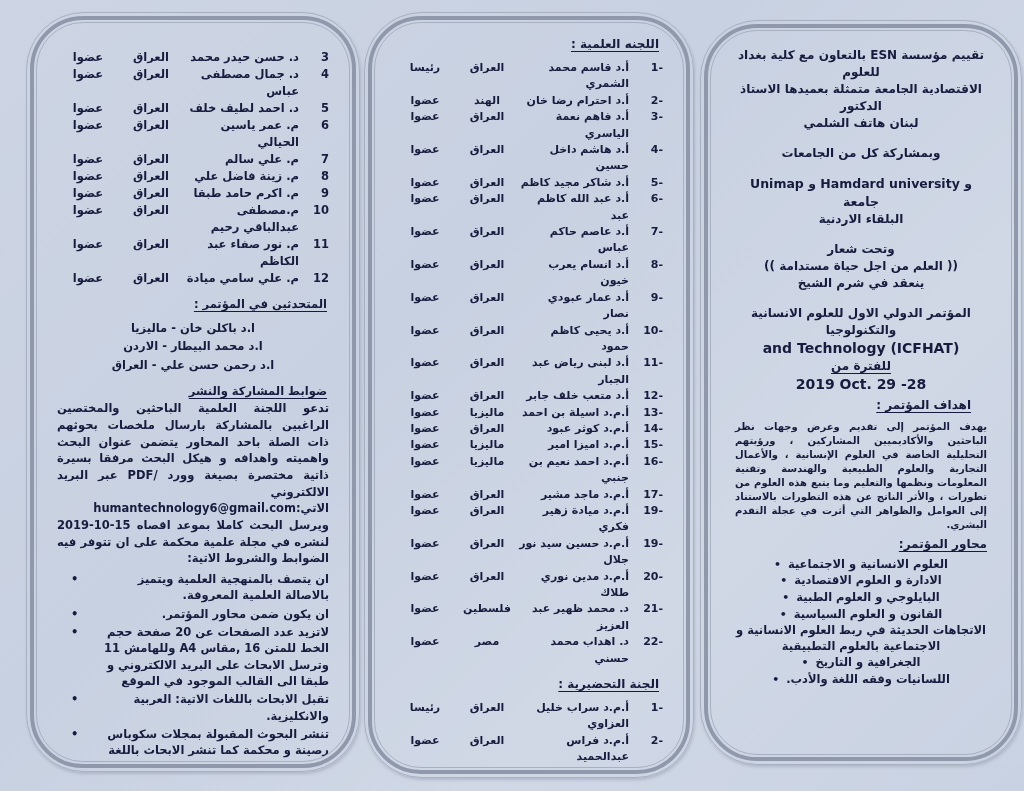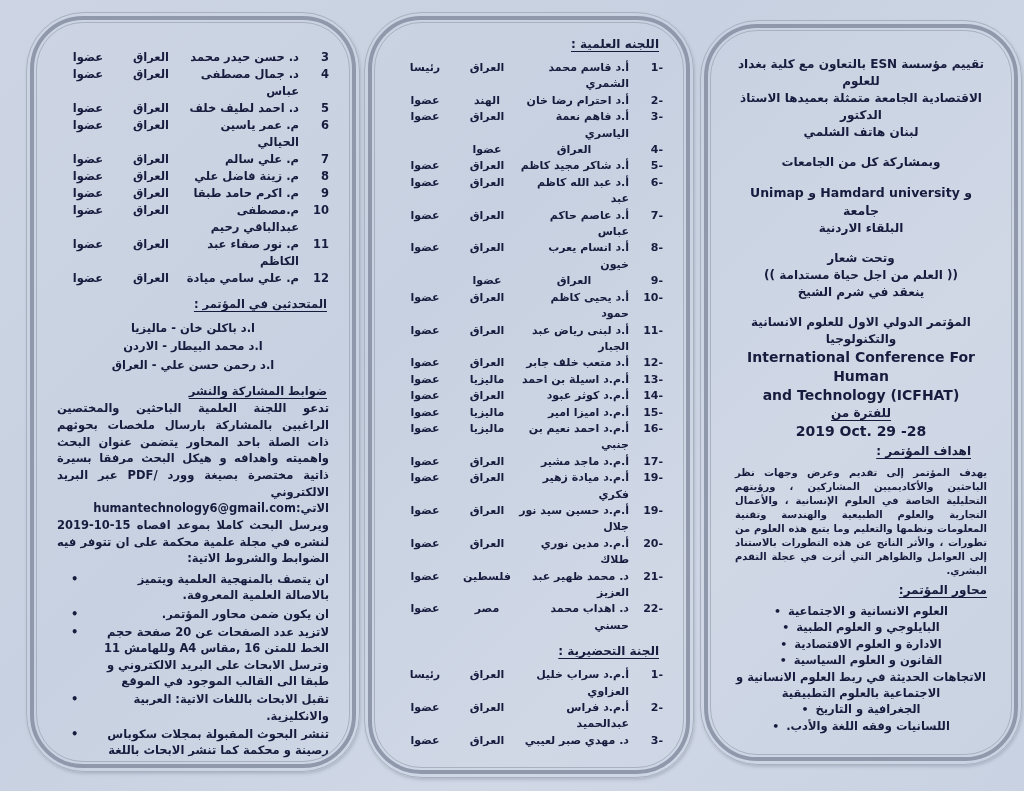--- a/index.html
+++ b/index.html
@@ -24,21 +24,21 @@
   .pane-left  .content{padding:26px 20px 8px;}
 
   .c{text-align:center;}
   .r{text-align:right;}
   .j{text-align:justify;}
   .ltr{direction:ltr;}
   .u{text-decoration:underline;text-underline-offset:3px;}
 
   
   .pane-right{font-size:12px;line-height:1.42;}
-  .intro{margin-bottom:13px;margin-top:9px;}
+  .intro{margin-bottom:13px;}
   .part-line{margin-bottom:13px;}
   .uni{margin-bottom:13px;}
   .uni-en{font-size:12.5px;}
   .slogan-block{margin-bottom:13px;}
   .title-ar{margin-top:10px;}
   .title-en{font-size:14px;line-height:1.35;}
   .date-line{font-size:14px;margin-bottom:2px;}
   .goals-head{margin:2px 16px 6px;}
   .goals-text{font-size:10px;line-height:1.4;margin-bottom:4px;}
   .tracks-head{margin-bottom:3px;}
@@ -222,20 +222,21 @@
 
               <div class="row">
                 <span class="num">3-</span>
                 <span class="nm">أ.د فاهم نعمة الياسري</span>
                 <span class="ct">العراق</span>
                 <span class="rl">عضوا</span>
               </div>
 
               <div class="row">
                 <span class="num">4-</span>
+                <span class="nm">أ.د هاشم داخل حسين</span>
                 <span class="ct">العراق</span>
                 <span class="rl">عضوا</span>
               </div>
 
               <div class="row">
                 <span class="num">5-</span>
                 <span class="nm">أ.د شاكر مجيد كاظم</span>
                 <span class="ct">العراق</span>
                 <span class="rl">عضوا</span>
               </div>
@@ -256,20 +257,21 @@
 
               <div class="row">
                 <span class="num">8-</span>
                 <span class="nm">أ.د انسام يعرب خيون</span>
                 <span class="ct">العراق</span>
                 <span class="rl">عضوا</span>
               </div>
 
               <div class="row">
                 <span class="num">9-</span>
+                <span class="nm">أ.د عمار عبودي نصار</span>
                 <span class="ct">العراق</span>
                 <span class="rl">عضوا</span>
               </div>
 
               <div class="row">
                 <span class="num">10-</span>
                 <span class="nm">أ.د يحيى كاظم حمود</span>
                 <span class="ct">العراق</span>
                 <span class="rl">عضوا</span>
               </div>
@@ -410,47 +412,46 @@
             <div>البلقاء الاردنية</div>
           </div>
 
           <div class="slogan-block c">
             <div>وتحت شعار</div>
             <div>((  العلم من اجل حياة مستدامة ))</div>
             <div>ينعقد في شرم الشيخ</div>
           </div>
 
           <div class="title-ar c">المؤتمر الدولي الاول للعلوم الانسانية والتكنولوجيا</div>
-          <div class="title-en c ltr">International Conference For Human</div>
           <div class="title-en c ltr">and Technology (ICFHAT)</div>
 
           <div class="c u">للفترة من</div>
           <div class="date-line c ltr">2019 Oct.   29 -28</div>
 
           <div class="goals-head r u">اهداف المؤتمر :</div>
           <div class="goals-text j">يهدف المؤتمر إلى تقديم وعرض وجهات نظر الباحثين والأكاديميين المشاركين ، ورؤيتهم التحليلية الخاصة في العلوم الإنسانية ، والأعمال التجارية والعلوم الطبيعية والهندسة وتقنية المعلومات ونظمها والتعليم  وما يتبع هذه العلوم من تطورات ، والأثر الناتج عن هذه التطورات بالاستناد إلى العوامل والظواهر التي أثرت في عجلة التقدم البشري.</div>
 
           <div class="tracks-head r u">محاور المؤتمر:</div>
           <div>
 
               <div class="bullet-c">
                 <span class="wrap">
                   <span class="bt">العلوم الانسانية و الاجتماعية</span>
                 </span>
               </div>
 
               <div class="bullet-c">
                 <span class="wrap">
+                  <span class="bt">الادارة و العلوم الاقتصادية</span>
+                </span>
+              </div>
+
+              <div class="bullet-c">
+                <span class="wrap">
                   <span class="bt">البايلوجي و العلوم الطبية</span>
-                </span>
-              </div>
-
-              <div class="bullet-c">
-                <span class="wrap">
-                  <span class="bt">الادارة و العلوم الاقتصادية</span>
                 </span>
               </div>
 
               <div class="bullet-c">
                 <span class="wrap">
                   <span class="bt">القانون و العلوم السياسية</span>
                 </span>
               </div>
             </div>
 

